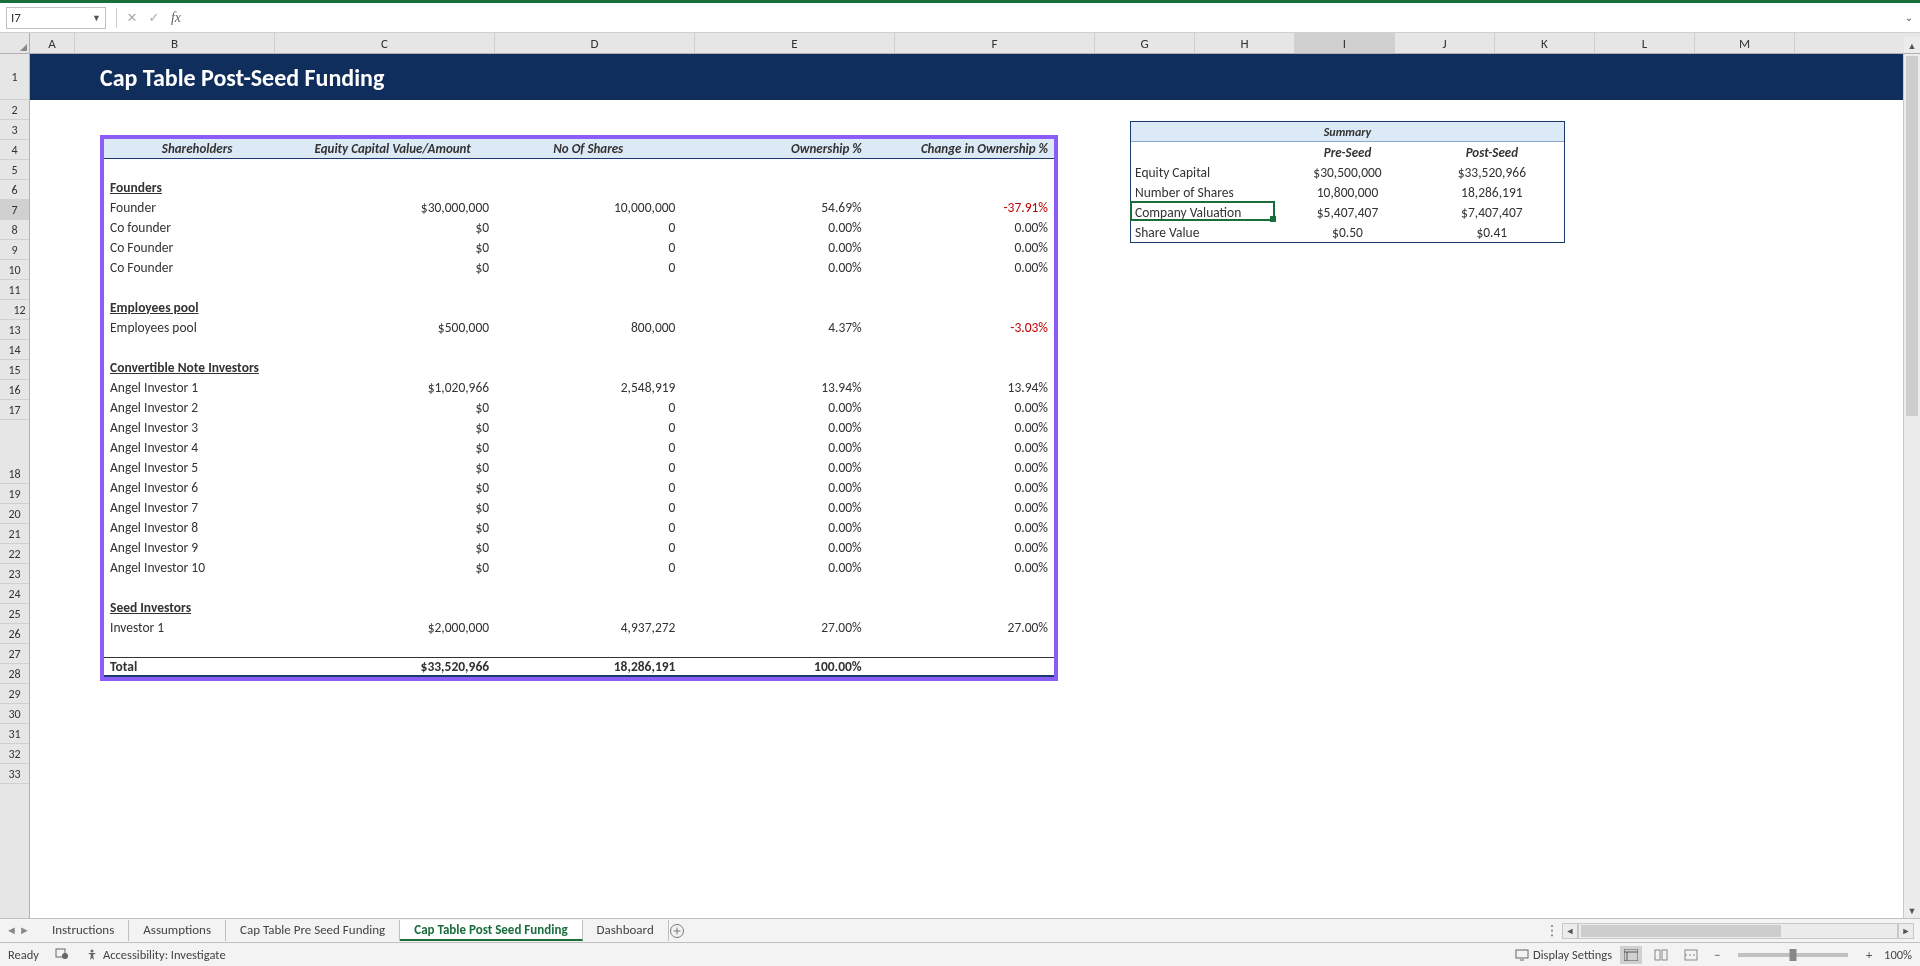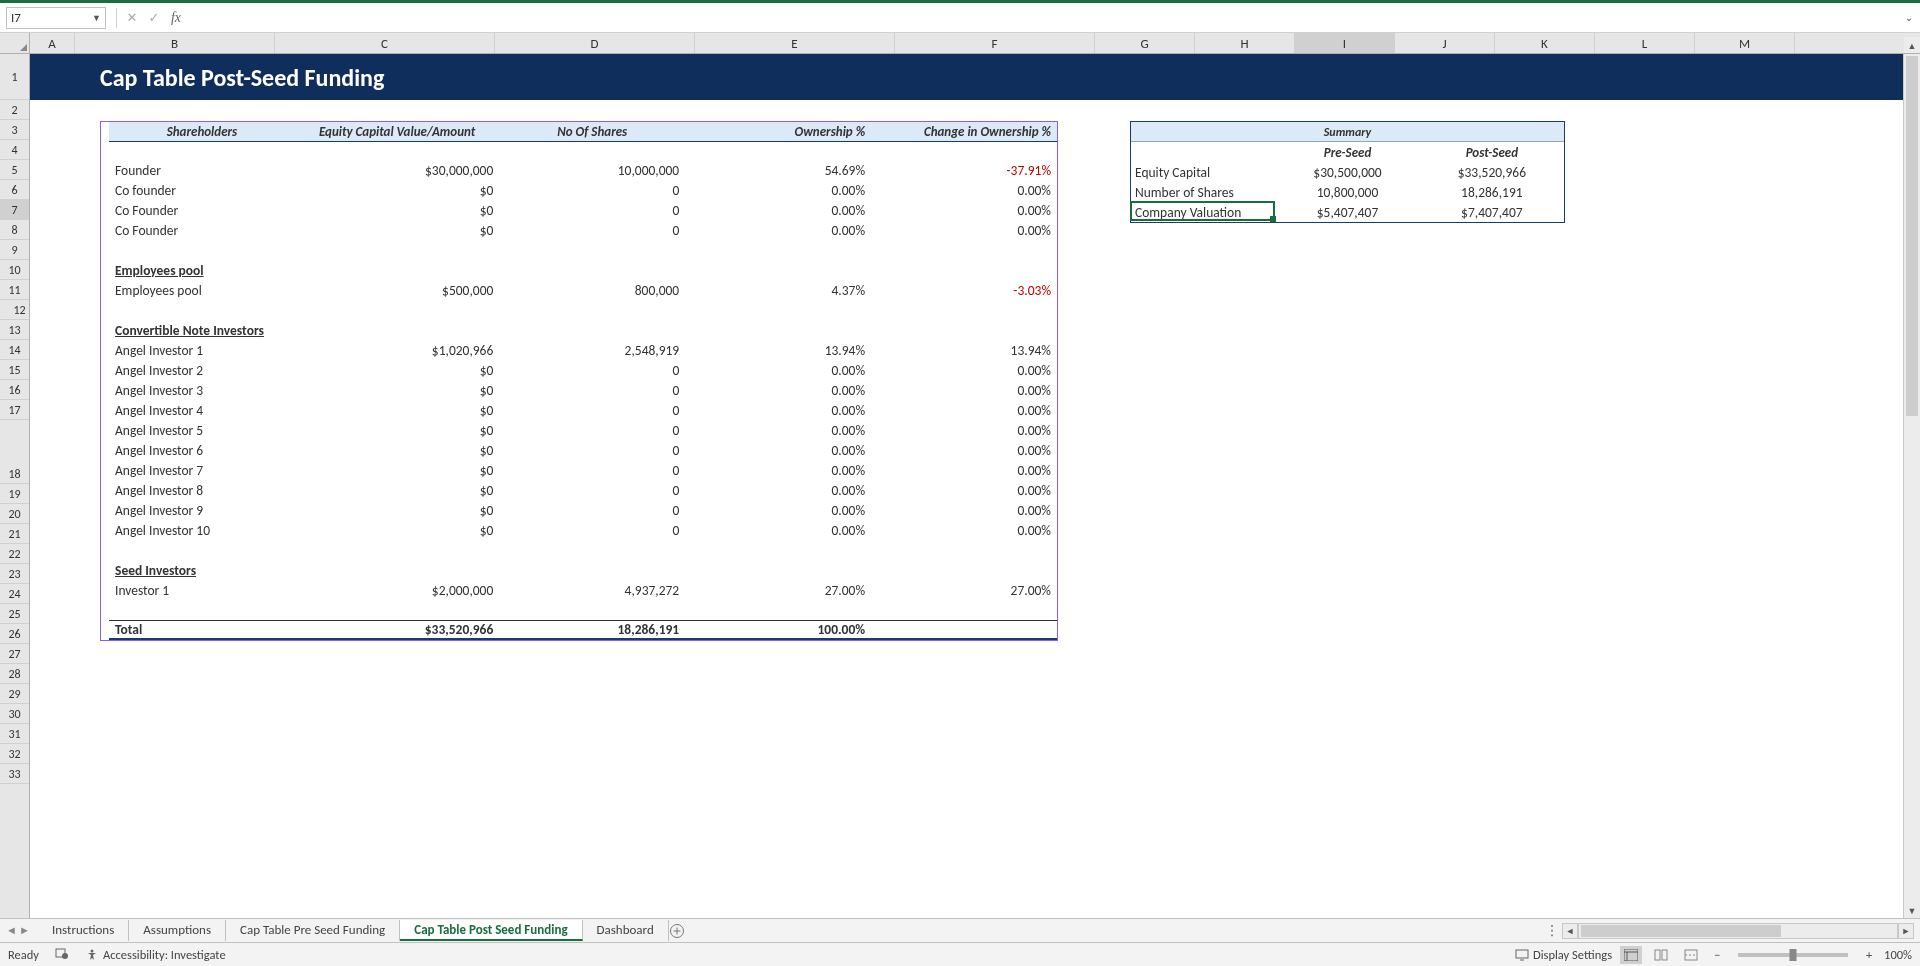--- a/index.html
+++ b/index.html
@@ -30,21 +30,21 @@
 .grid-body { flex:1; display:flex; overflow:hidden; }
 .row-headers { width:30px; background:#e6e6e6; border-right:1px solid #b0b0b0; }
 .row-h { border-bottom:1px solid #d0d0d0; display:flex; align-items:center; justify-content:center; font-size:12px; color:#333; }
 .row-h.sel { background:#d0d0d0; }
 .cells { flex:1; position:relative; background:#fff; }
 
 
 .title-banner { position:absolute; left:0; top:0; right:0; height:46px; background:#102e5c; color:#fff; display:flex; align-items:center; padding-left:70px; font-size:24px; font-weight:bold; }
 
 
-.main-table { position:absolute; left:70px; top:67px; width:958px; border:1px solid #8b5cf6;padding-left:8px; }
+.main-table { position:absolute; left:70px; top:81px; width:958px; border:4px solid #8b5cf6; }
 .mt-head { display:flex; background:#dce9f6; height:20px; border-bottom:1px solid #1a3a6e; }
 .mt-head > div { font-weight:bold; font-style:italic; font-size:13px; display:flex; align-items:center; padding:0 6px; }
 .mth-sh { width:200px; justify-content:center; }
 .mth-eq { width:220px; justify-content:center; }
 .mth-no { width:200px; justify-content:center; }
 .mth-ow { width:200px; justify-content:flex-end; }
 .mth-ch { width:200px; justify-content:flex-end; }
 .mt-body { }
 .mt-row { display:flex; height:20px; }
 .mt-row > div { padding:0 6px; display:flex; align-items:center; font-size:13.5px; }
@@ -189,20 +189,23 @@
             <div class="mth-eq">Equity Capital Value/Amount</div>
             <div class="mth-no">No Of Shares</div>
             <div class="mth-ow">Ownership %</div>
             <div class="mth-ch">Change in Ownership %</div>
           </div>
           <div class="mt-body" id="mt-body">
               <div class="mt-row" style="height: 18px;">
                 <div class="mt-sh"></div>
               </div>
               <div class="mt-row">
+                <div class="mt-sh section-head">Founders</div>
+              </div>
+              <div class="mt-row">
                 <div class="mt-sh">Founder</div>
                 <div class="mt-eq">$30,000,000</div>
                 <div class="mt-no">10,000,000</div>
                 <div class="mt-ow">54.69%</div>
                 <div class="mt-ch neg">-37.91%</div>
               </div>
               <div class="mt-row">
                 <div class="mt-sh">Co founder</div>
                 <div class="mt-eq">$0</div>
                 <div class="mt-no">0</div>
@@ -353,20 +356,25 @@
               </div>
               <div class="sum-row">
                 <div class="sum-lbl">Number of Shares</div>
                 <div class="sum-pre">10,800,000</div>
                 <div class="sum-post">18,286,191</div>
               </div>
               <div class="sum-row">
                 <div class="sum-lbl">Company Valuation</div>
                 <div class="sum-pre">$5,407,407</div>
                 <div class="sum-post">$7,407,407</div>
+              </div>
+              <div class="sum-row">
+                <div class="sum-lbl">Share Value</div>
+                <div class="sum-pre">$0.50</div>
+                <div class="sum-post">$0.41</div>
               </div>
             </div>
         </div>
 
         <div class="active-cell" style="left:1100px; top:147px; width:145px; height:20px;"></div>
       </div>
     </div>
     <div class="vscroll">
       <div class="vscroll-btn" style="top:-17px">▲</div>
       <div class="vscroll-thumb"></div>

